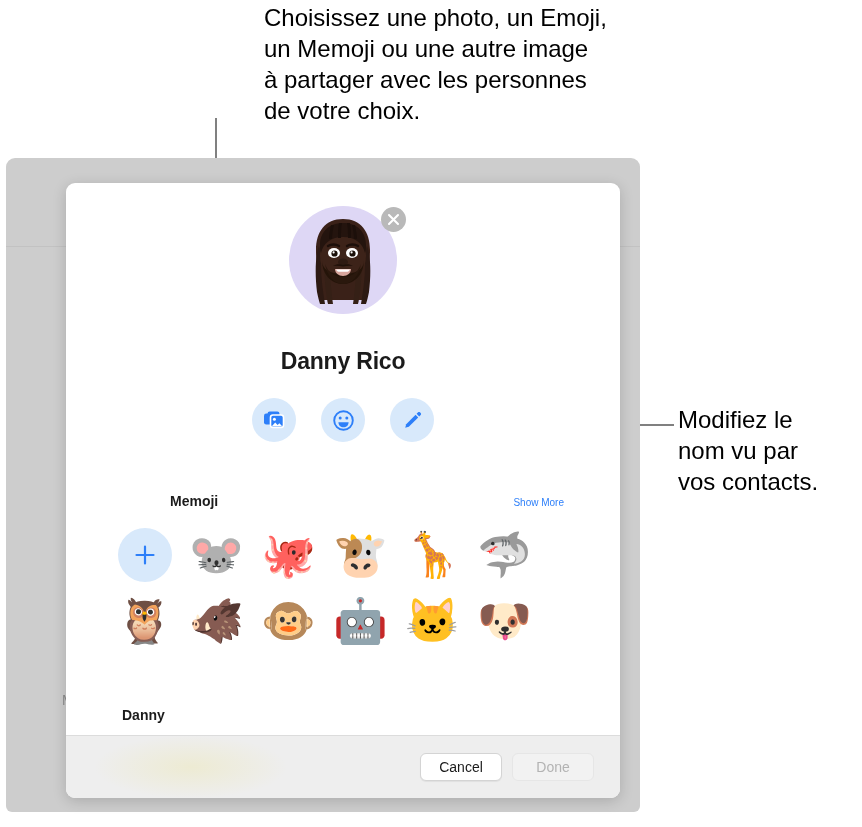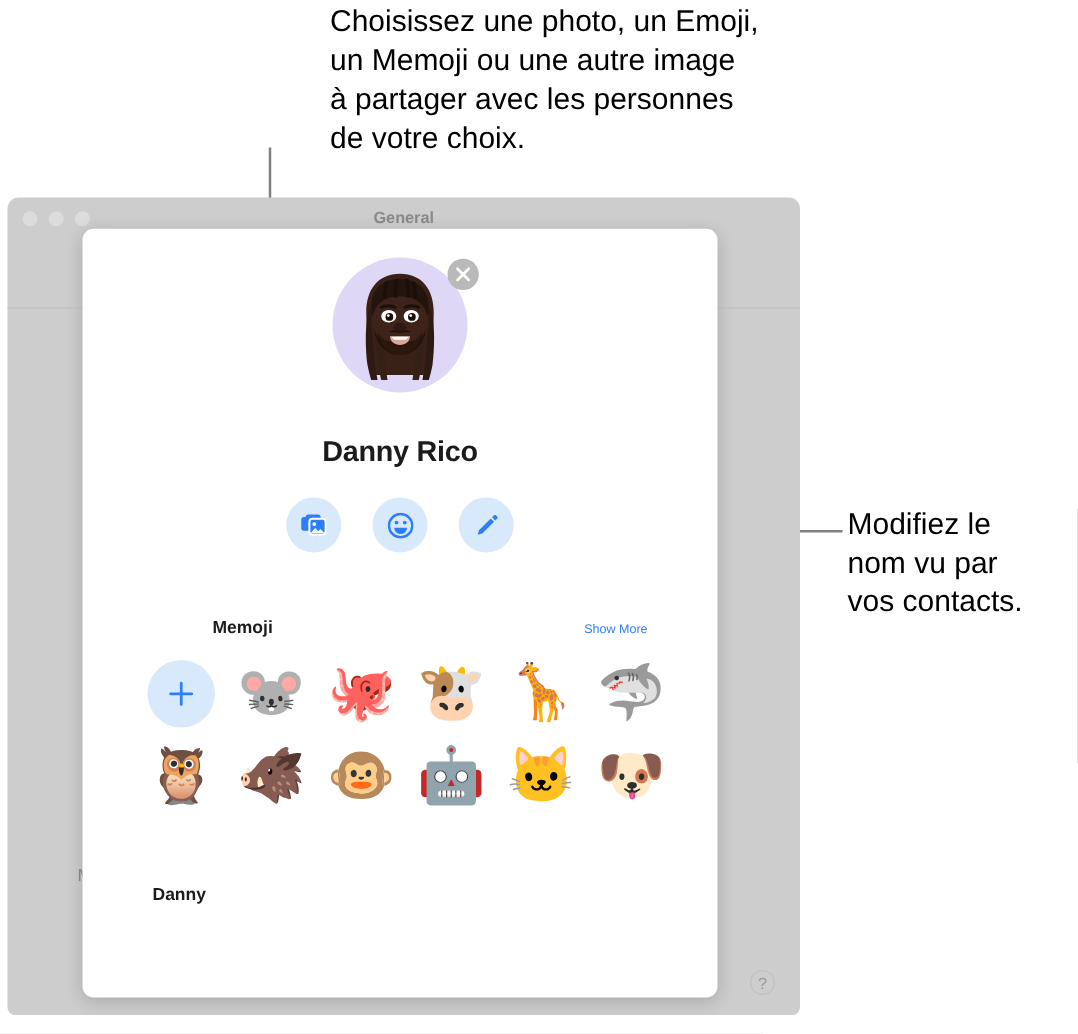--- a/index.html
+++ b/index.html
@@ -71,21 +71,21 @@
     border: 1px solid #c0c0c0;
     color: #9b9b9b; font-size: 13px;
     display: flex; align-items: center; justify-content: center;
     background: transparent;
   }
 
   
   #sheet {
     position: absolute;
     left: 66px; top: 183px;
-    width: 508px; height: 615px;
+    width: 554px; height: 615px;
     background: #ffffff;
     border-radius: 9px;
     box-shadow: 0 3px 14px rgba(0,0,0,0.17);
     overflow: hidden;
     display: flex; flex-direction: column;
   }
   #sheet-body { flex: 1; position: relative; overflow: hidden; }
 
   
   #avatar-wrap {
@@ -197,28 +197,20 @@
 <div class="callout-text" id="callout-top">Choisissez une photo, un Emoji,
 un Memoji ou une autre image
 à partager avec les personnes
 de votre choix.</div>
 <div class="callout-text" id="callout-right">Modifiez le
 nom vu par
 vos contacts.</div>
 
 <div id="app-window">
 
-  <div id="titlebar">
-    <div id="traffic-lights">
-      <div class="tl-dot"></div>
-      <div class="tl-dot"></div>
-      <div class="tl-dot"></div>
-    </div>
-    <div id="window-title">General</div>
-  </div>
 
   <div id="window-divider"></div>
 
   <div id="bg-me-label">Me</div>
 
   <div id="help-button">?</div>
 </div>
 
 <div id="sheet">
 
@@ -326,14 +318,19 @@
         <div class="memoji-cell">🐵</div>
         <div class="memoji-cell">🤖</div>
         <div class="memoji-cell">🐱</div>
         <div class="memoji-cell">🐶</div>
       </div>
 
     <div id="more-title">Danny</div>
 
   </div>
 
+  <div id="sheet-footer">
+    <div id="footer-tint"></div>
+    <div class="footer-btn" id="cancel-button">Cancel</div>
+    <div class="footer-btn" id="done-button">Done</div>
+  </div>
 
 </div>
 
 </body></html>

